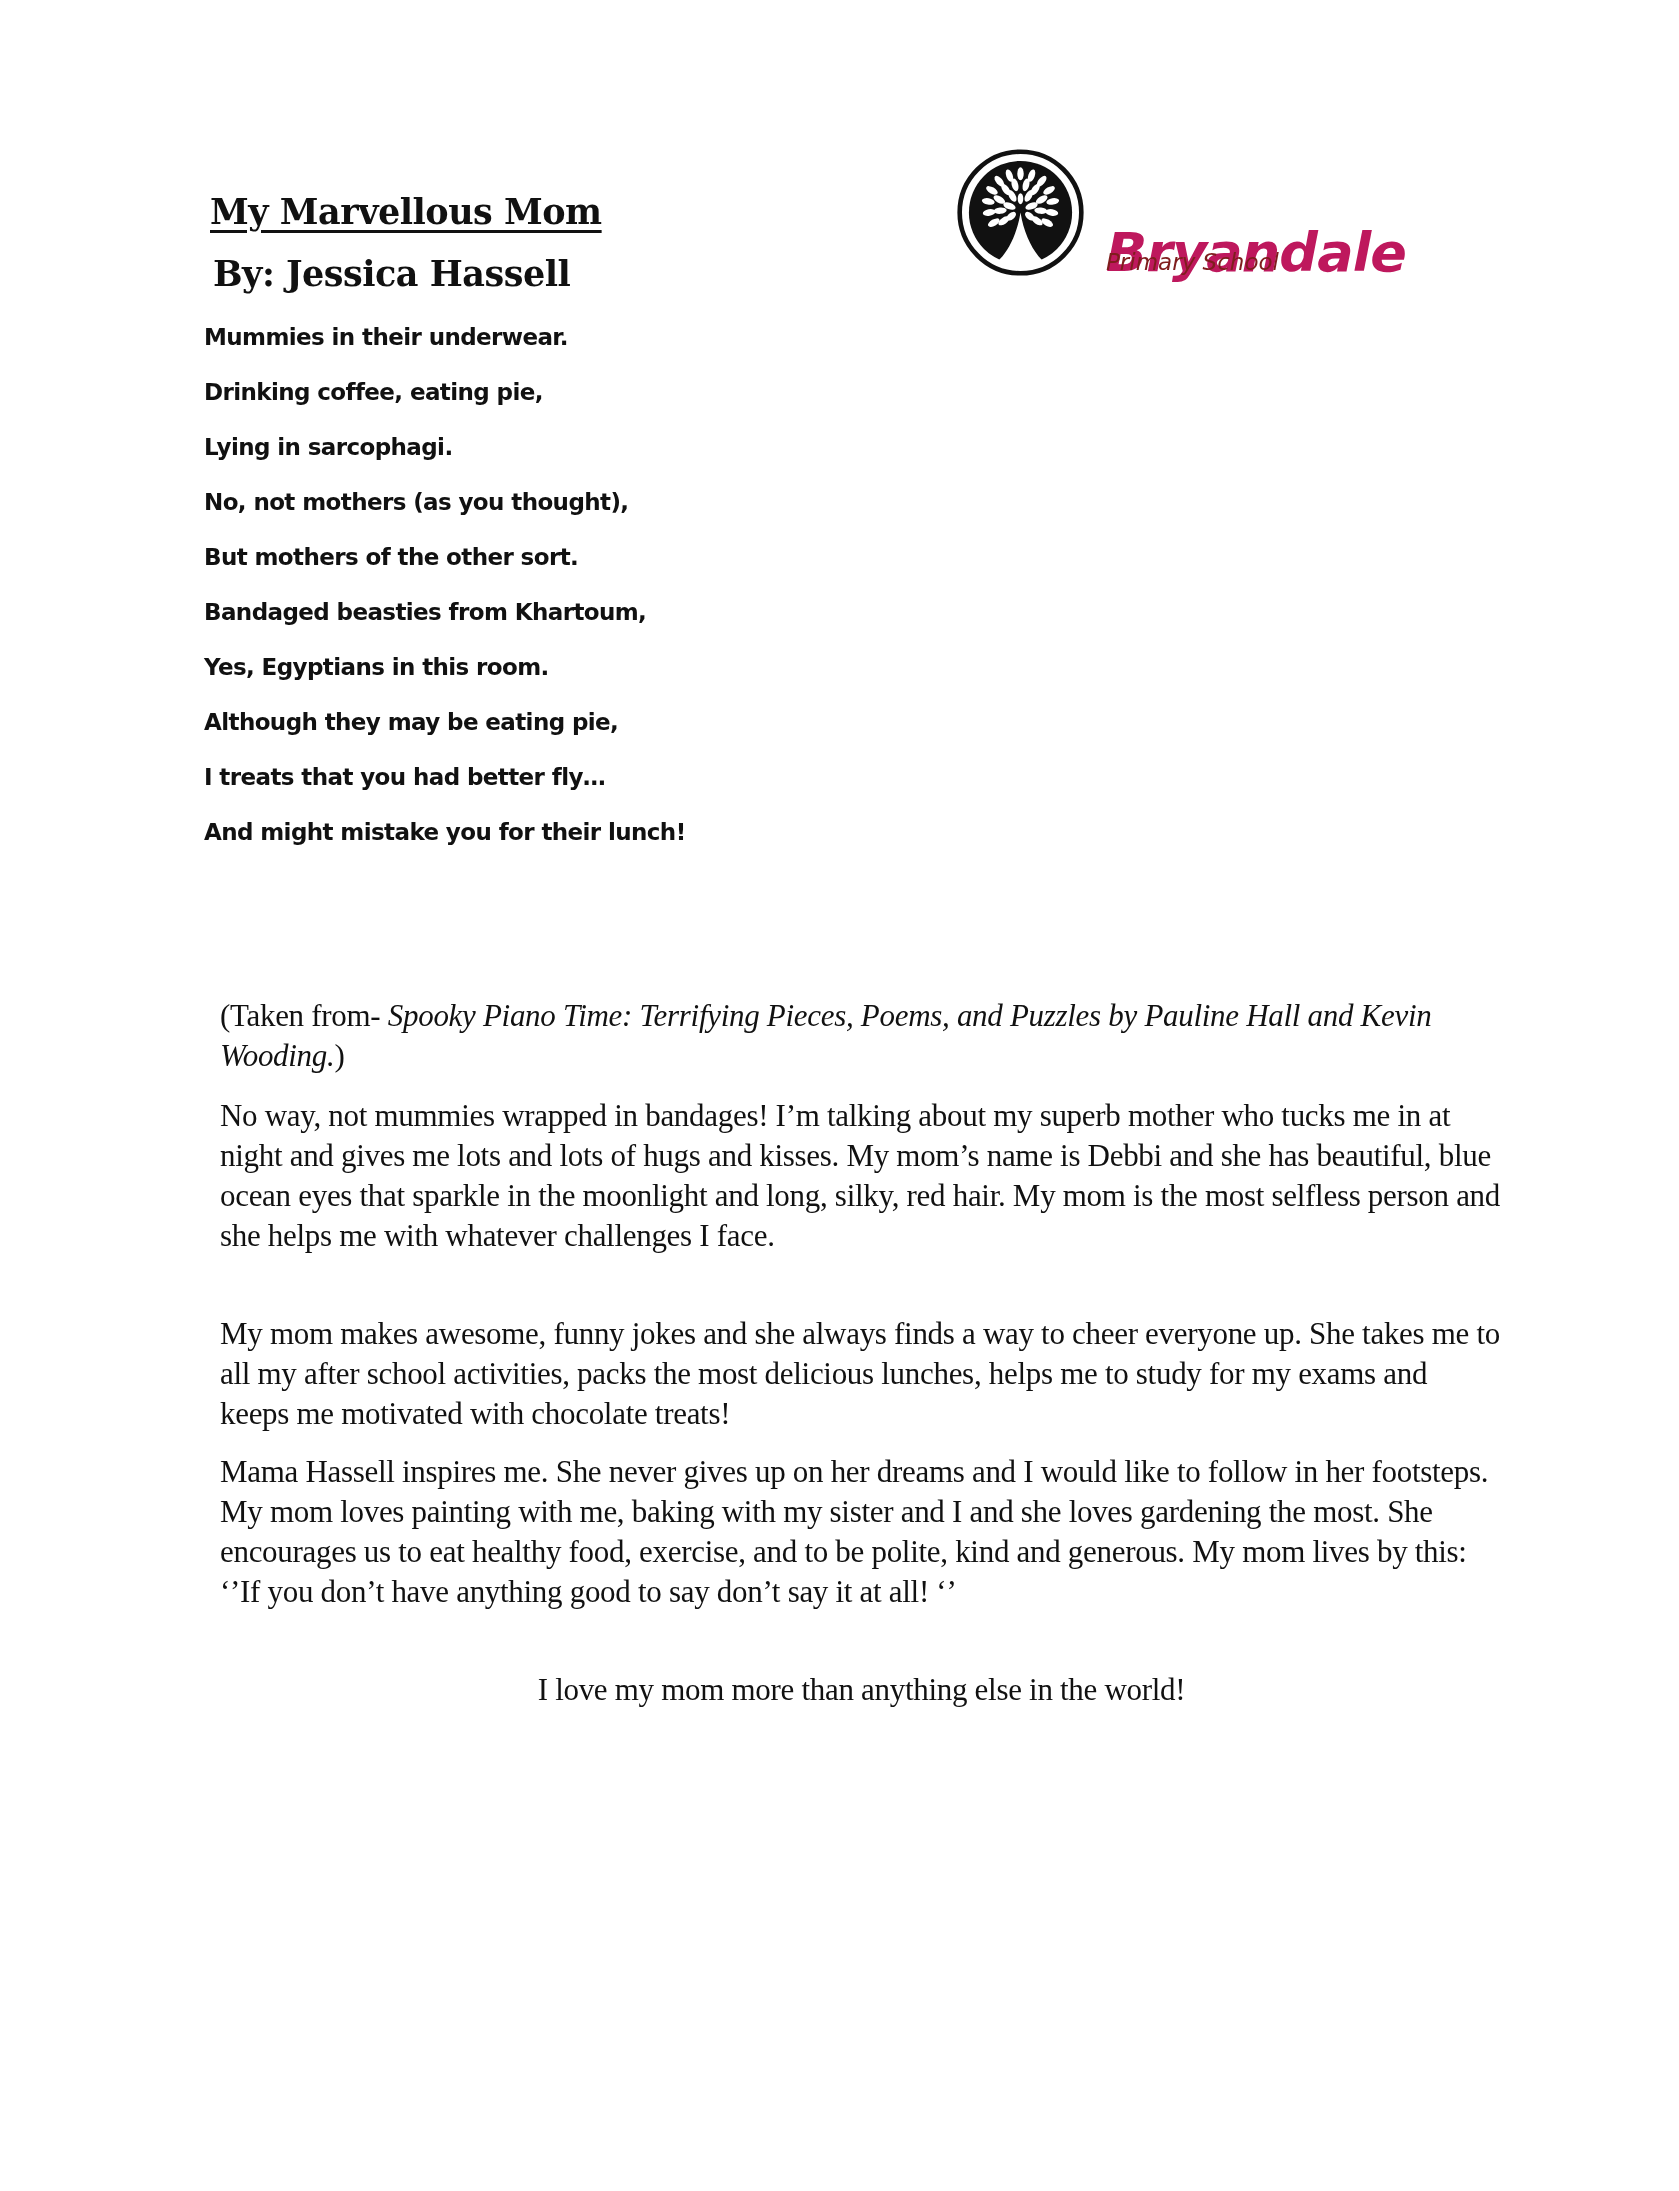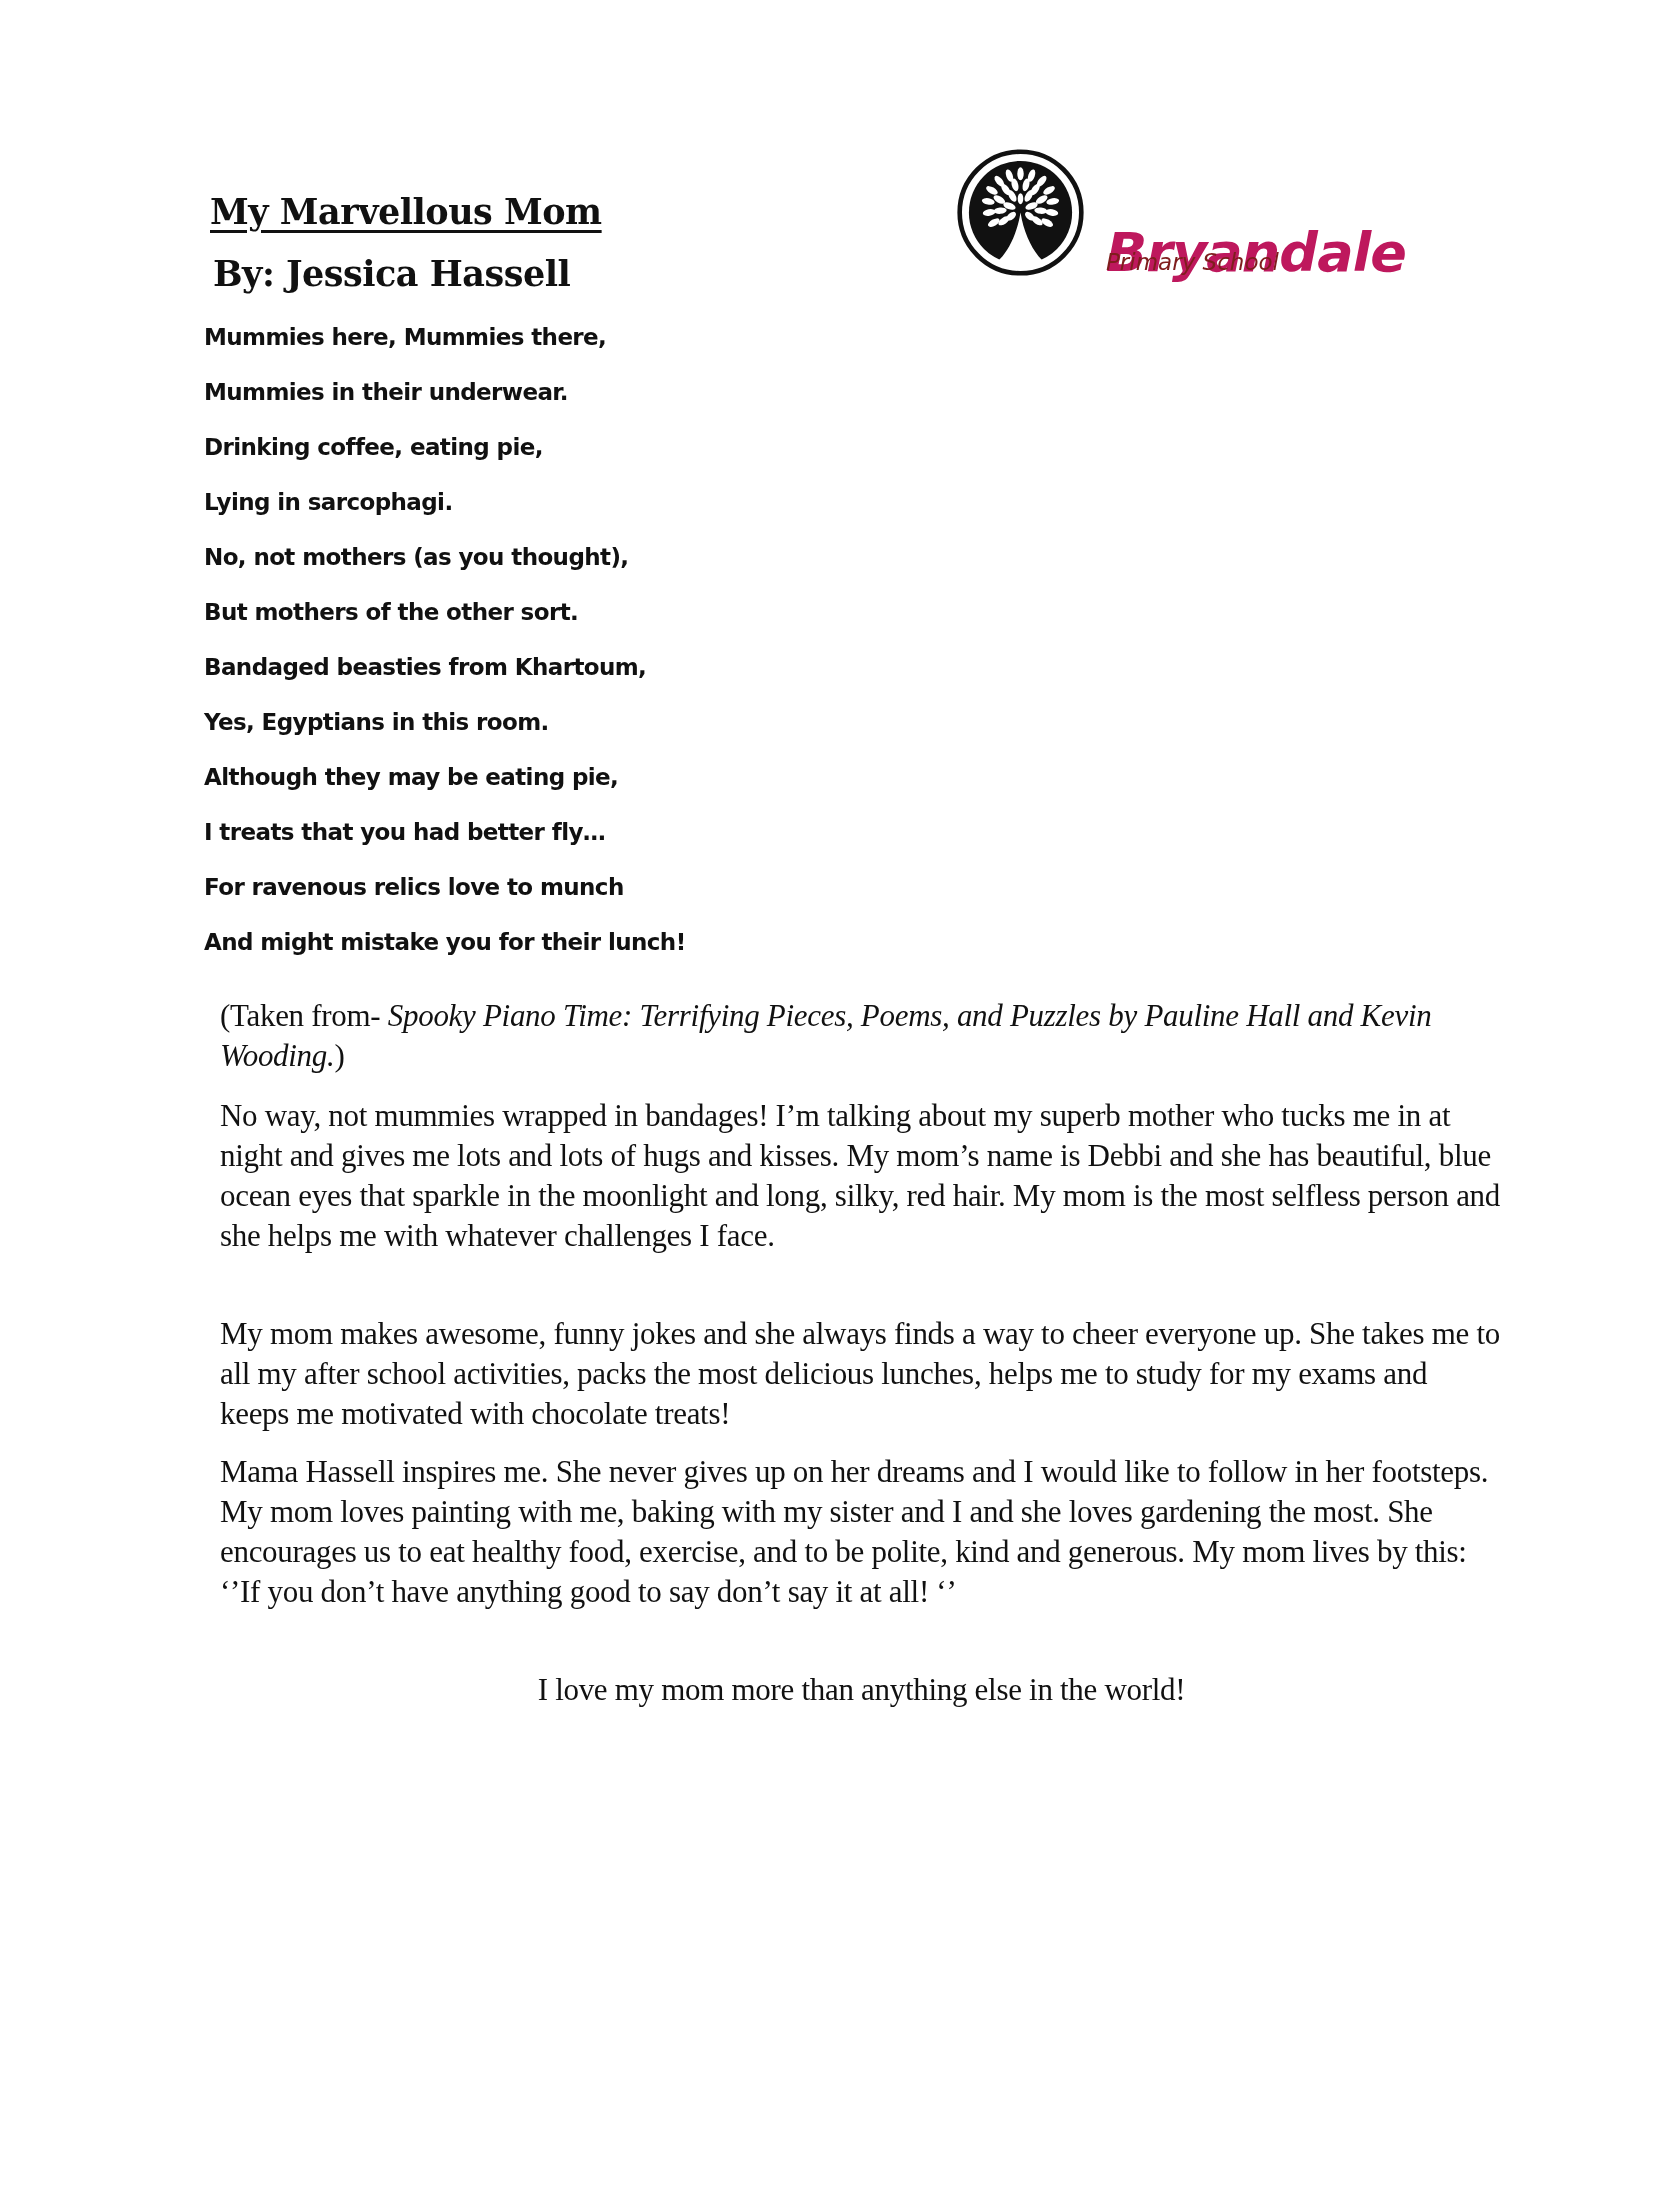--- a/index.html
+++ b/index.html
@@ -94,31 +94,29 @@
         <ellipse cx="60" cy="74" rx="3.5" ry="6" transform="rotate(-130 60 74)"></ellipse>
         <ellipse cx="80" cy="74" rx="3.5" ry="6" transform="rotate(130 80 74)"></ellipse>
         <ellipse cx="70" cy="55" rx="3" ry="6"></ellipse>
       </g>
     </svg>
     <div class="logo-name">Bryandale</div>
     <div class="logo-sub">Primary School</div>
   </div>
 
   <ul class="poem">
-    <li>Mummies here, Mummies there,</li>
     <li>Mummies in their underwear.</li>
     <li>Drinking coffee, eating pie,</li>
     <li>Lying in sarcophagi.</li>
     <li>No, not mothers (as you thought),</li>
     <li>But mothers of the other sort.</li>
     <li>Bandaged beasties from Khartoum,</li>
     <li>Yes, Egyptians in this room.</li>
     <li>Although they may be eating pie,</li>
     <li>I treats that you had better fly…</li>
-    <li>For ravenous relics love to munch</li>
     <li>And might mistake you for their lunch!</li>
   </ul>
 
   <p class="prose source"><span>(Taken from- </span><em>Spooky Piano Time: Terrifying Pieces, Poems, and Puzzles by Pauline Hall and Kevin Wooding.</em><span>)</span></p>
 
   <p class="prose p1">No way, not mummies wrapped in bandages! I’m talking about my superb mother who tucks me in at night and gives me lots and lots of hugs and kisses. My mom’s name is Debbi and she has beautiful, blue ocean eyes that sparkle in the moonlight and long, silky, red hair. My mom is the most selfless person and she helps me with whatever challenges I face.</p>
   <p class="prose p2">My mom makes awesome, funny jokes and she always finds a way to cheer everyone up. She takes me to all my after school activities, packs the most delicious lunches, helps me to study for my exams and keeps me motivated with chocolate treats!</p>
   <p class="prose p3">Mama Hassell inspires me. She never gives up on her dreams and I would like to follow in her footsteps. My mom loves painting with me, baking with my sister and I and she loves gardening the most. She encourages us to eat healthy food, exercise, and to be polite, kind and generous. My mom lives by this: ‘’If you don’t have anything good to say don’t say it at all! ‘’</p>
   <p class="prose p4">I love my mom more than anything else in the world!</p>
 

